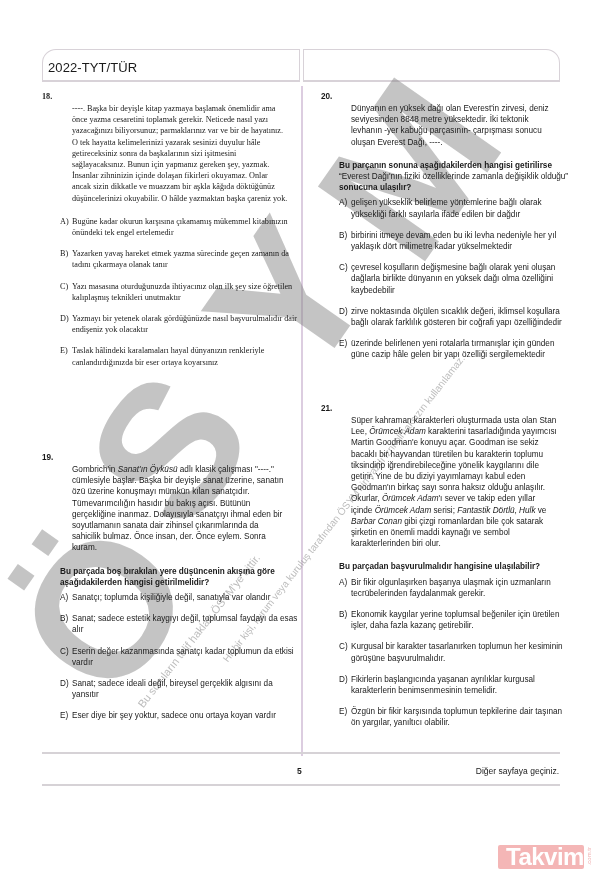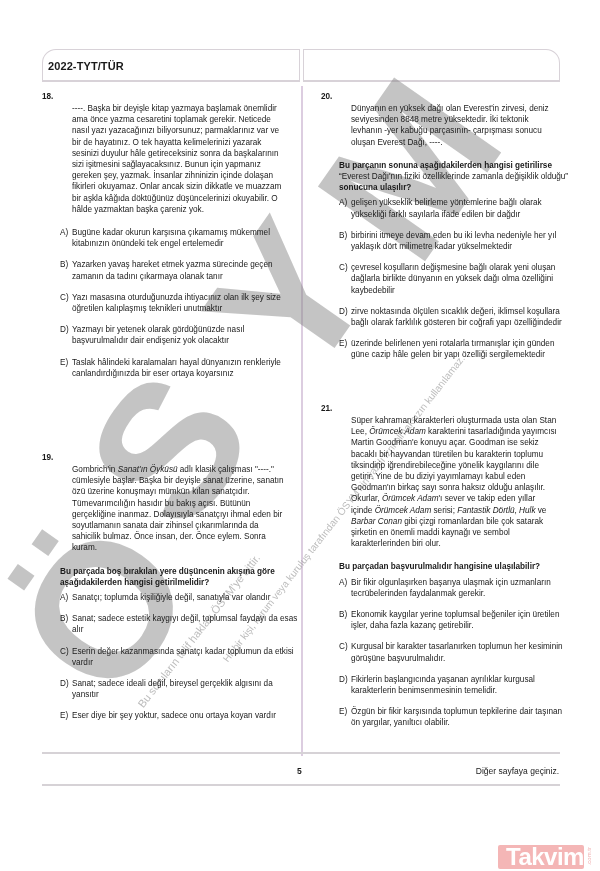--- a/index.html
+++ b/index.html
@@ -1,21 +1,21 @@
 <!DOCTYPE html>
 <html><head>
 <meta charset="utf-8">
 <style>
   html, body { margin: 0; padding: 0; background: #ffffff; }
   body { width: 600px; height: 871px; position: relative; overflow: hidden;
          font-family: "Liberation Sans", sans-serif; color: #1a1a1a; }
   .header-box { position: absolute; top: 49px; height: 33px; border: 1.5px solid #d8d2d8; border-bottom-width: 2px; background: #fff; box-sizing: border-box; }
   .header-left { left: 42px; width: 258px; border-radius: 14px 0 0 0; }
   .header-right { left: 303px; width: 257px; border-radius: 0 14px 0 0; }
-  .header-title { position: absolute; left: 5px; top: 10px; font-size: 11px; font-weight: bold; letter-spacing: 0.1px; }
+  .header-title { position: absolute; left: 5px; top: 10px; font-size: 13px; font-weight: normal; letter-spacing: 0.1px; }
   .col-divider { position: absolute; left: 301px; top: 86px; width: 1.5px; height: 670px; background: #dccde0; }
   .footer-line { position: absolute; left: 42px; width: 518px; height: 1.5px; background: #d6d2d6; }
   .page-num { position: absolute; left: 297px; top: 766px; font-size: 8.5px; font-weight: bold; }
   .next-page { position: absolute; right: 41px; top: 766px; font-size: 8.5px; }
   .question { position: absolute; font-size: 8.2px; line-height: 11.2px; }
   .q-num { position: absolute; left: -18px; top: 0; font-weight: bold; }
   .q-text { margin: 12px; }
   .q-prompt { font-weight: bold; margin: 11px 0 4px 0; }
   .q-prompt .normal { font-weight: normal; }
   .option { display: flex; margin-bottom: 10px; }
@@ -39,21 +39,21 @@
 <div class="col-divider"></div>
 
 <div class="watermark-glyph" style="left:30px; top:500px; font-size:190px; transform: rotate(-55deg); opacity:0.85;">Ö</div>
 <div class="watermark-glyph" style="left:105px; top:340px; font-size:190px; transform: rotate(-55deg); opacity:0.85;">S</div>
 <div class="watermark-glyph" style="left:225px; top:190px; font-size:190px; transform: rotate(-55deg); opacity:0.85;">Y</div>
 <div class="watermark-glyph" style="left:330px; top:60px; font-size:190px; transform: rotate(-55deg); opacity:0.85;">M</div>
 
 <div class="wm-line" style="left:140px; top:700px; transform: rotate(-52deg);">Bu soruların telif hakları ÖSYM'ye aittir.</div>
 <div class="wm-line" style="left:225px; top:655px; transform: rotate(-52deg); font-size:10px;">Hiçbir kişi, kurum veya kuruluş tarafından ÖSYM'nin yazılı izni olmaksızın kullanılamaz.</div>
 
-<div class="question" style="left:60px; top:91px; width:240px;">
+<div class="question" style="left:60px; top:91px; width:240px;font-family:Liberation Serif, serif;">
   <span class="q-num">18.</span>
   <p class="q-text">----. Başka bir deyişle kitap yazmaya başlamak önemlidir ama önce yazma cesaretini toplamak gerekir. Neticede nasıl yazı yazacağınızı biliyorsunuz; parmaklarınız var ve bir de hayatınız. O tek hayatta kelimelerinizi yazarak sesinizi duyulur hâle getireceksiniz sonra da başkalarının sizi işitmesini sağlayacaksınız. Bunun için yapmanız gereken şey, yazmak. İnsanlar zihninizin içinde dolaşan fikirleri okuyamaz. Onlar ancak sizin dikkatle ve muazzam bir aşkla kâğıda döktüğünüz düşüncelerinizi okuyabilir. O hâlde yazmaktan başka çareniz yok.</p>
   <div class="option">
       <span class="opt-letter">A)</span>
       <span class="opt-text">Bugüne kadar okurun karşısına çıkamamış mükemmel kitabınızın önündeki tek engel ertelemedir</span>
     </div>
   <div class="option">
       <span class="opt-letter">B)</span>
       <span class="opt-text">Yazarken yavaş hareket etmek yazma sürecinde geçen zamanın da tadını çıkarmaya olanak tanır</span>
     </div>

